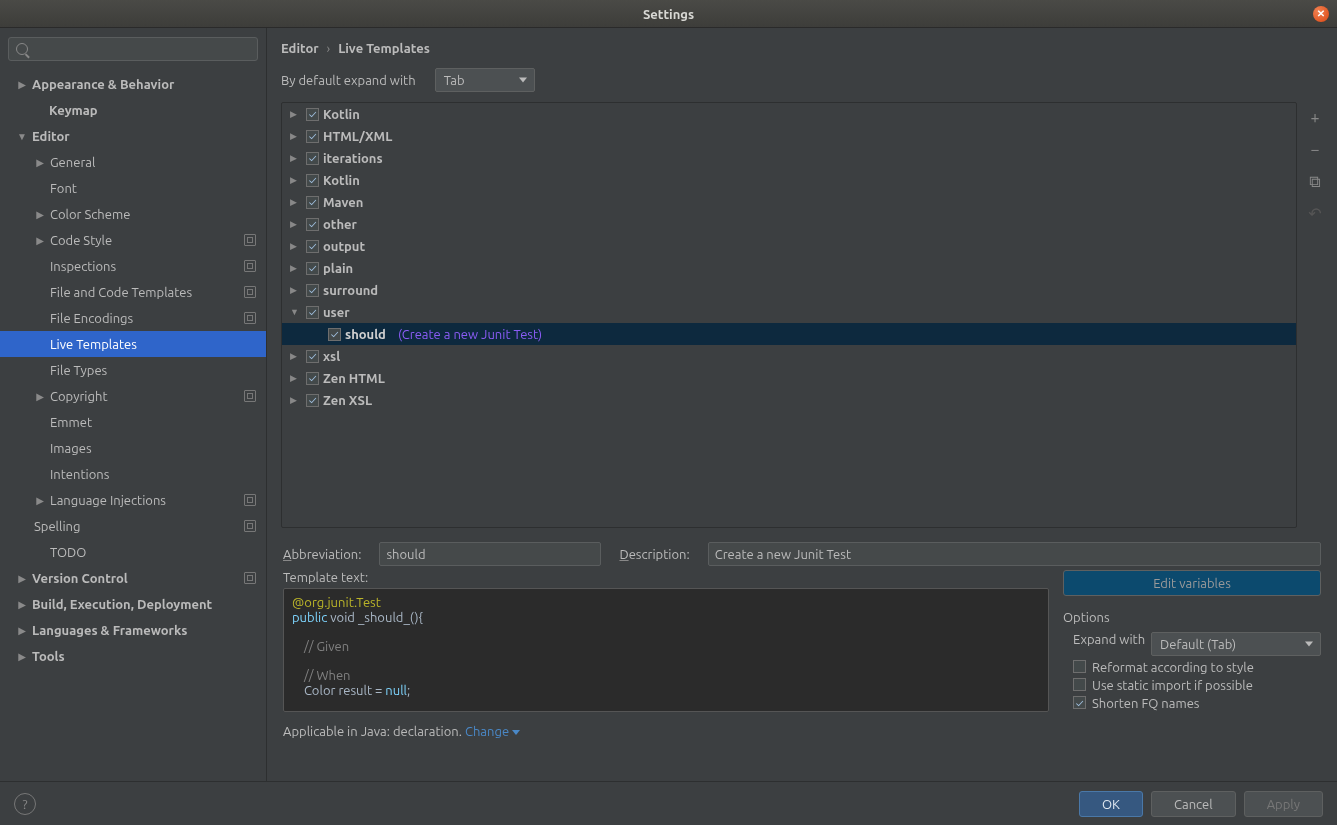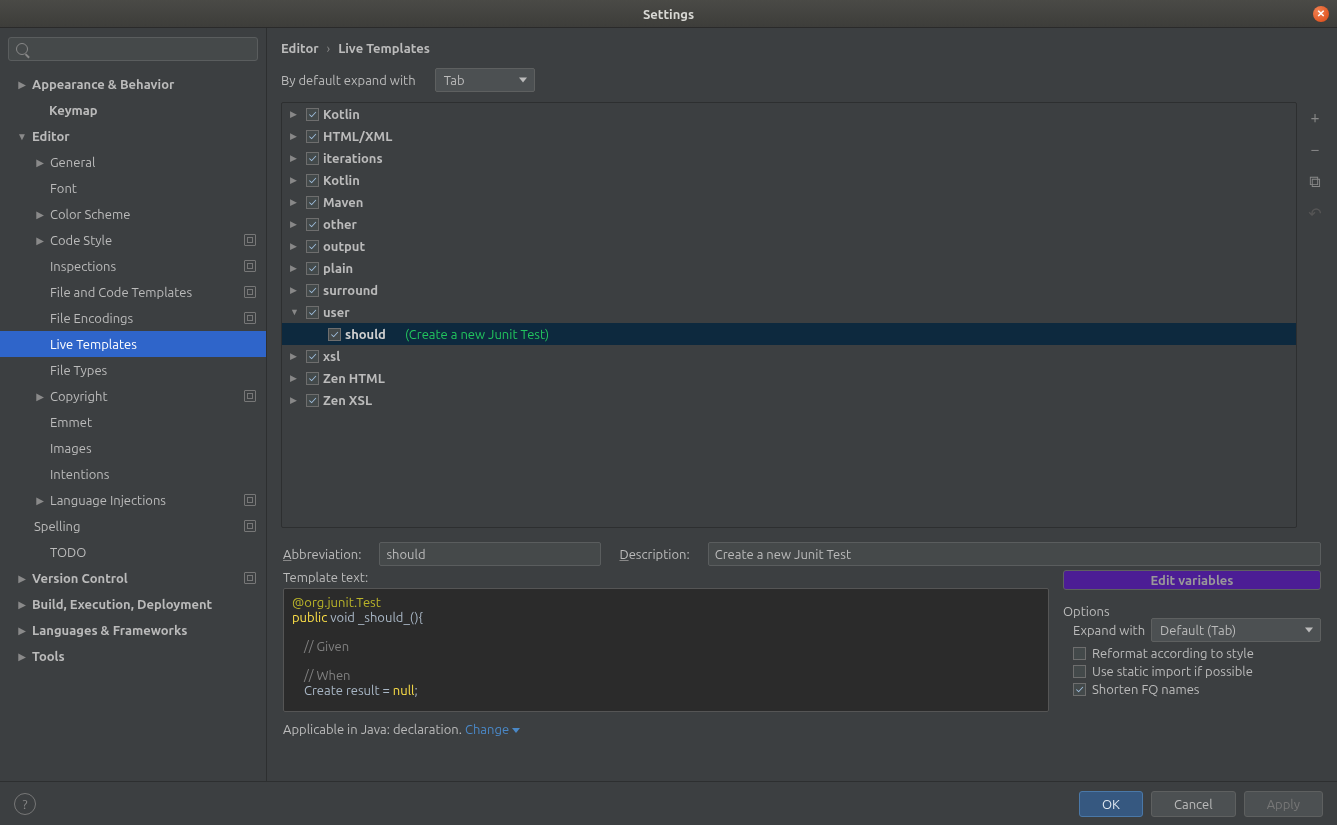--- a/index.html
+++ b/index.html
@@ -36,45 +36,45 @@
 .combo { height:24px; background:#4c5052; border:1px solid #5e6060; color:#bbb; display:inline-flex; align-items:center; padding:0 22px 0 8px; position:relative; min-width:100px; border-radius:2px; }
 .combo::after { content:""; position:absolute; right:7px; top:50%; width:0; height:0; border-left:4px solid transparent; border-right:4px solid transparent; border-top:5px solid #bbb; transform:translateY(-50%); }
 
 .template-area { flex:0 0 auto; display:flex; padding:0 4px 0 14px; }
 .template-tree { flex:1; background:#3c3f41; border:1px solid #2d2f30; height:426px; overflow:auto; border-radius:2px;}
 .template-tree .trow { display:flex; align-items:center; height:22px; padding-left:8px; }
 .template-tree .trow.sel { background:#0d293e; }
 .template-tree .trow .arrow { width:12px; font-size:9px; color:#888; }
 .template-tree .chk { width:13px; height:13px; background:#43494a; border:1px solid #6e6e6e; margin:0 4px; display:inline-flex; align-items:center; justify-content:center; color:#a0c0e0; font-size:11px; line-height:1;}
 .template-tree .lbl { font-weight:bold; color:#bbbbbb; }
-.template-tree .desc { color:#22c55e; margin-left:19px; }
+.template-tree .desc { color:#8b5cf6; margin-left:12px; }
 .template-tree .trow.sel .lbl { color:#d0d0d0; }
 
 .side-tools { width:36px; display:flex; flex-direction:column; align-items:center; gap:14px; padding-top:6px; color:#888; }
 .side-tools .tool { width:18px; height:18px; display:flex; align-items:center; justify-content:center; cursor:pointer; font-size:16px;}
 
 .form { padding:14px 16px 4px; display:flex; gap:18px; align-items:center;}
 .form label { white-space:nowrap; }
 .form .ul { text-decoration:underline; text-decoration-color:#888;}
 .txt { height:24px; background:#45494a; border:1px solid #5a5d5e; color:#bbb; padding:0 6px; border-radius:2px; }
 
 .lower { display:flex; padding:0 16px; gap:14px; }
 .code-col { flex:1; display:flex; flex-direction:column; }
 .code-col .lbl { margin-bottom:4px; }
 .code { height:124px; background:#2b2b2b; border:1px solid #555; padding:6px 8px; font-family:"DejaVu Sans Mono",monospace; font-size:12px; overflow:auto; white-space:pre; color:#a9b7c6; border-radius:2px;}
 .code .anno { color:#bbb529; }
-.code .kw { color:#fde047; }
+.code .kw { color:#7dd3fc; }
 .code .cm { color:#808080; }
 .code .id { color:#a9b7c6; }
 
 .opt-col { width:258px; }
-.btn { height:20px; background:#4c1d95; border:1px solid #5e6060; color:#999; display:inline-flex; align-items:center; justify-content:center; border-radius:3px; cursor:pointer;font-weight:bold;}
+.btn { height:26px; background:#0c4a6e; border:1px solid #5e6060; color:#999; display:inline-flex; align-items:center; justify-content:center; border-radius:3px; cursor:pointer;}
 .btn.block { width:100%; }
-.opts-title { margin:14px 0 0;}
-.optrow { display:flex; align-items:center; gap:6px; margin-bottom:4px; padding-left:10px;}
+.opts-title { margin:14px 0 8px;}
+.optrow { display:flex; gap:6px; margin-bottom:4px; padding-left:10px;}
 .optrow .chk { width:13px; height:13px; background:#43494a; border:1px solid #6e6e6e; display:inline-flex; align-items:center; justify-content:center; color:#a0c0e0; font-size:11px;}
 .optrow label {}
 
 .applicable { padding:10px 16px; color:#bbb; }
 .applicable .link { color:#4a88c7; cursor:pointer;}
 .applicable .drop::after { content:""; display:inline-block; margin-left:3px; border-left:4px solid transparent; border-right:4px solid transparent; border-top:5px solid #4a88c7; vertical-align:middle;}
 
 .footer { height:44px; border-top:1px solid #2d2f30; display:flex; align-items:center; padding:0 14px; gap:8px; background:#3c3f41;}
 .footer .help { width:22px; height:22px; border:1.5px solid #777; border-radius:50%; display:flex; align-items:center; justify-content:center; color:#888; cursor:pointer;}
 .footer .spacer { flex:1; }
@@ -306,21 +306,21 @@
 
     <div class="lower">
       <div class="code-col">
         <span class="lbl"><span class="ul">T</span>emplate text:</span>
         <div class="code"><span class="anno">@org.junit.Test</span>
 <span class="kw">public</span><span> void </span><span class="id">_should_</span><span>(){</span>
 
 <span class="cm">    // Given</span>
 
 <span class="cm">    // When</span>
-<span>    Create </span><span>result </span><span>= </span><span class="kw">null</span><span>;</span></div>
+<span>    Color </span><span>result </span><span>= </span><span class="kw">null</span><span>;</span></div>
       </div>
       <div class="opt-col">
         <div class="btn block">Edit variables</div>
         <div class="opts-title">Options</div>
         <div class="optrow">
           <label>E<span class="ul">x</span>pand with</label>
           <span class="combo" style="flex:1">
               <span>Default (Tab)</span>
             </span>
         </div>

